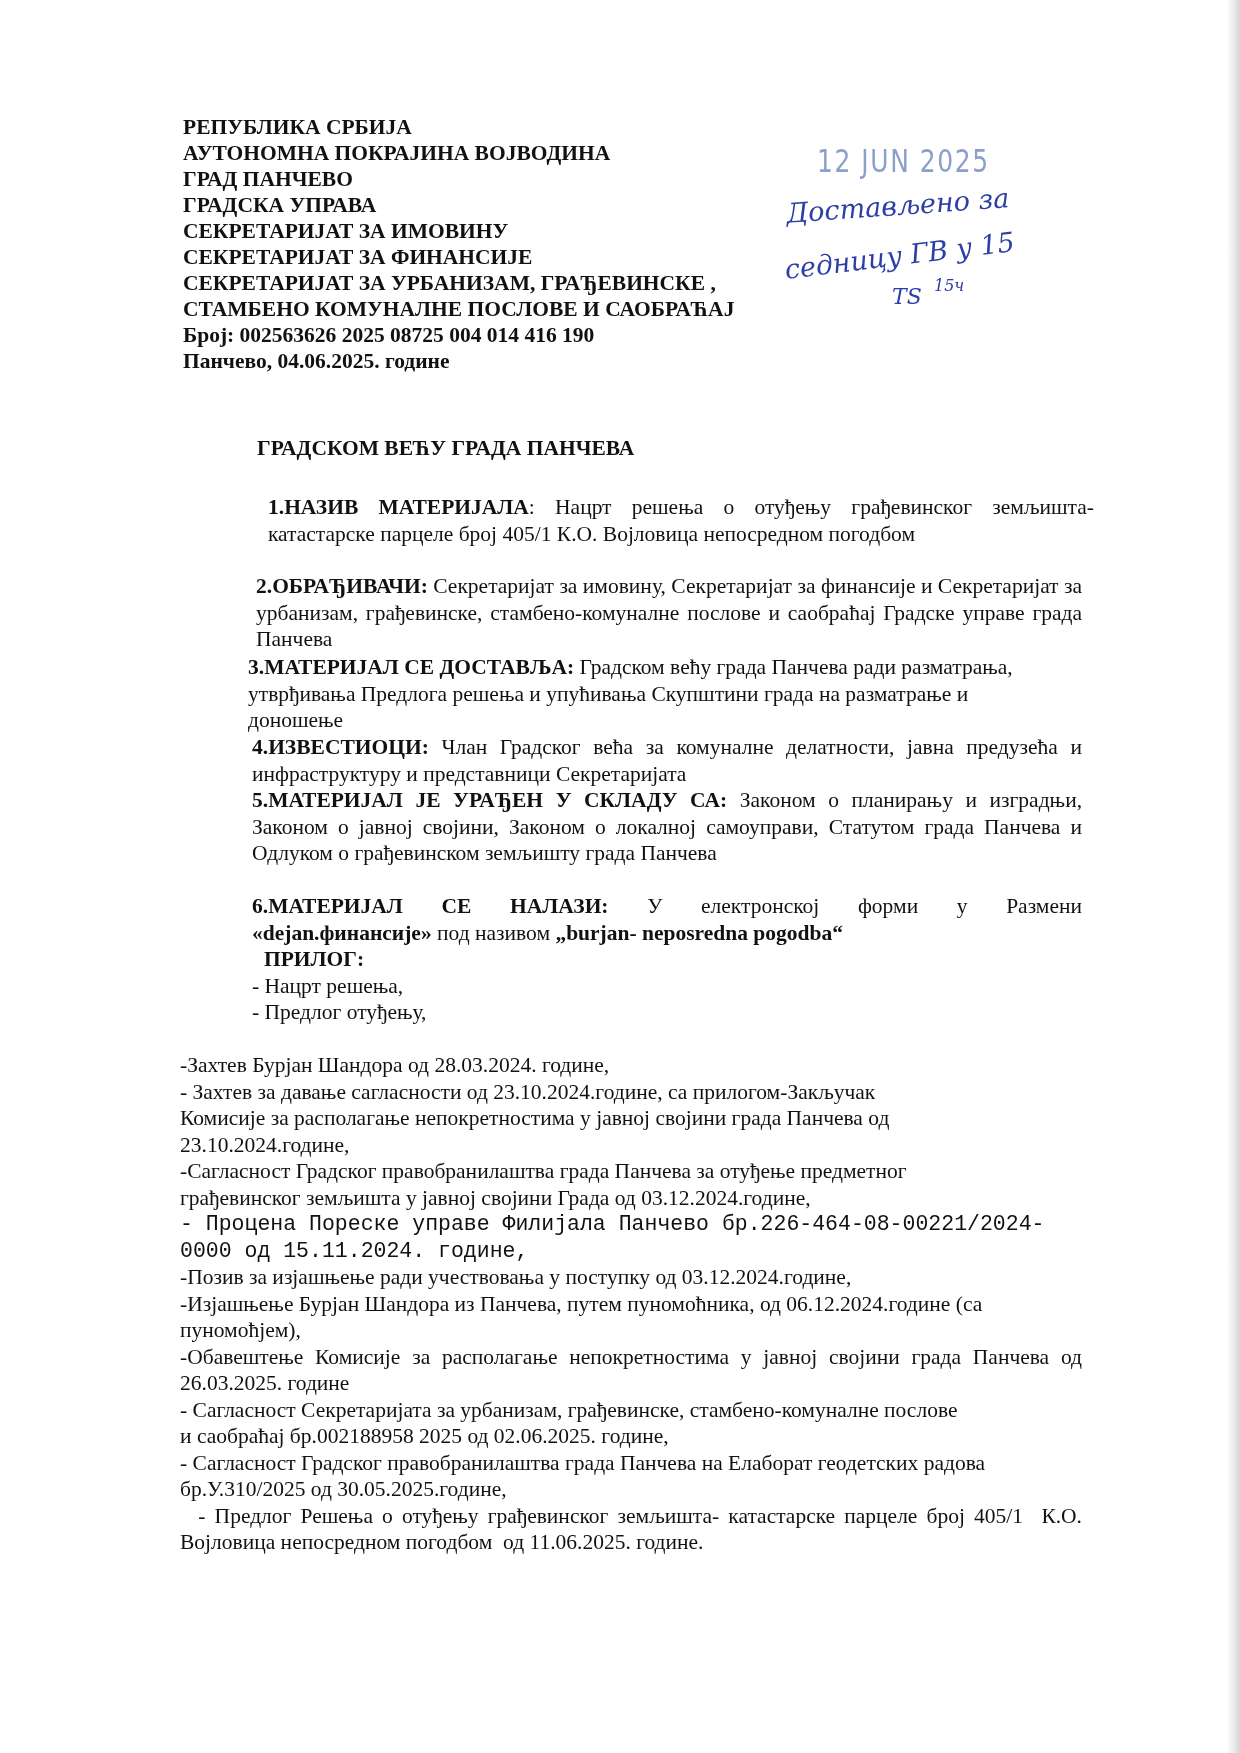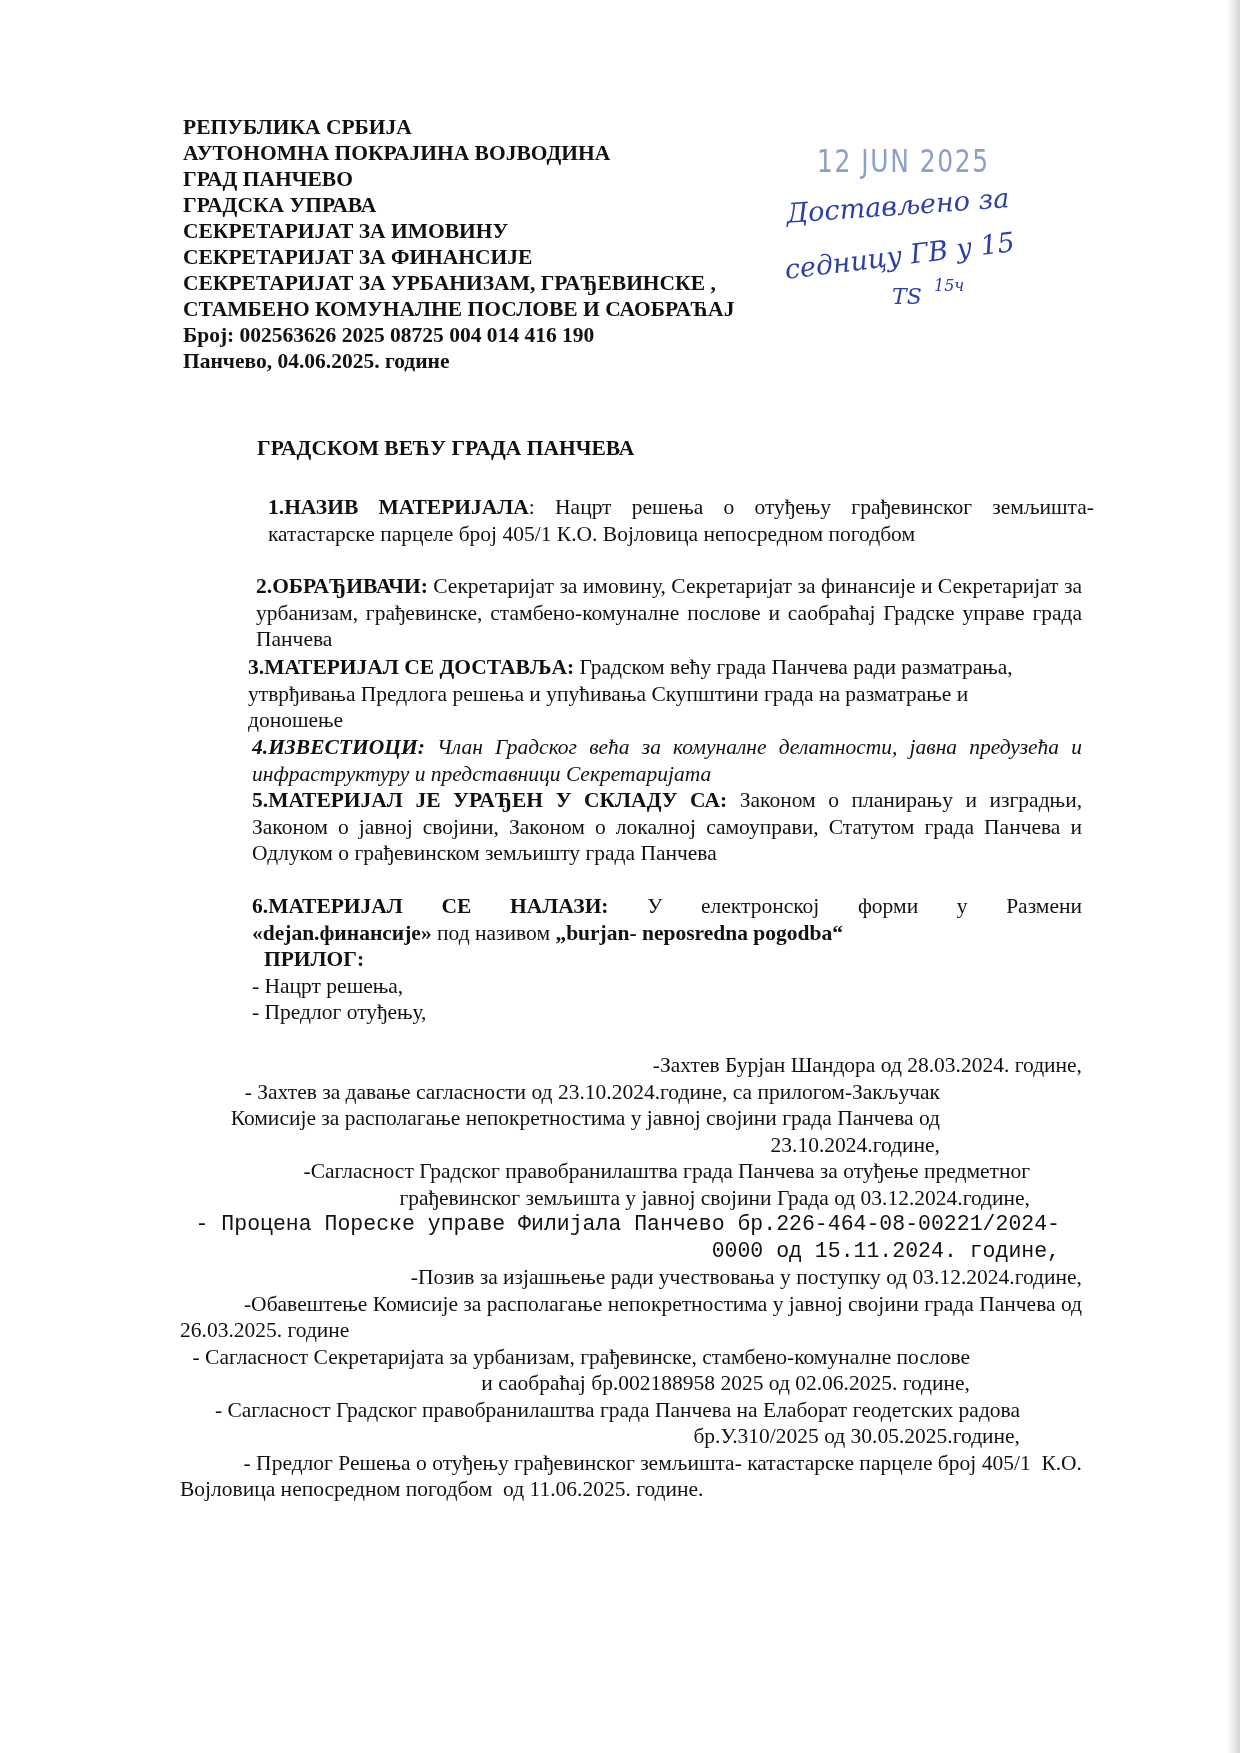--- a/index.html
+++ b/index.html
@@ -15,21 +15,21 @@
     .hand { position: absolute; color: #2b3fa6; font-family: "DejaVu Serif", serif; font-style: italic; }
     .hand1 { left: 786px; top: 190px; font-size: 27px; transform: rotate(-4deg); }
     .hand2 { left: 784px; top: 240px; font-size: 27px; transform: rotate(-7deg); }
     .hand3 { left: 934px; top: 276px; font-size: 16px; }
     .recipient { position: absolute; left: 257px; top: 436px; font-weight: bold; font-size: 21.5px; }
     .body-text { position: absolute; font-size: 21.5px; line-height: 26.5px; }
     .just { text-align: justify; text-align-last: left; }
     .b { font-weight: bold; }
     .item { margin: 0; }
     .att-list { position: absolute; left: 180px; top: 986px; width: 902px; font-size: 21.5px; line-height: 26.5px; }
-    .att-list p { margin: 0; text-align: right; }
+    .att-list p { margin: 0; }
   </style>
 </head>
 <body>
 
 <div class="page">
   <div class="edge"></div>
 
   <div class="hdr">
     <div>РЕПУБЛИКА СРБИЈА</div>
     <div>АУТОНОМНА ПОКРАЈИНА ВОЈВОДИНА</div>
@@ -56,21 +56,21 @@
   </div>
 
   <div class="body-text just" style="left:256px;top:573px;width:826px;">
     <p class="item"><span class="b">2.ОБРАЂИВАЧИ:</span><span> </span><span>Секретаријат за имовину, Секретаријат за финансије и Секретаријат за урбанизам, грађевинске, стамбено-комуналне послове и саобраћај Градске управе града Панчева</span></p>
   </div>
 
   <div class="body-text" style="left:248px;top:654px;width:800px;">
     <p class="item"><span class="b">3.МАТЕРИЈАЛ СЕ ДОСТАВЉА:</span><span> </span><span>Градском већу града Панчева ради разматрања, утврђивања Предлога решења и упућивања Скупштини града на разматрање и доношење</span></p>
   </div>
 
-  <div class="body-text just" style="left:252px;top:734px;width:830px;font-style:italic;">
+  <div class="body-text just" style="left:252px;top:734px;width:830px;">
     <p class="item"><span class="b">4.ИЗВЕСТИОЦИ:</span><span> </span><span>Члан Градског већа за комуналне делатности, јавна предузећа и инфраструктуру и представници Секретаријата</span></p>
   </div>
 
   <div class="body-text just" style="left:252px;top:787px;width:830px;">
     <p class="item"><span class="b">5.МАТЕРИЈАЛ ЈЕ УРАЂЕН У СКЛАДУ СА:</span><span> </span><span>Законом о планирању и изградњи,  Законом о јавној својини, Законом о локалној самоуправи, Статутом града Панчева и Одлуком о грађевинском земљишту града Панчева</span></p>
   </div>
 
   <div class="body-text" style="left:252px;top:893px;width:830px;">
     <p class="item" style="text-align:justify;text-align-last:justify;"><span class="b">6.МАТЕРИЈАЛ СЕ НАЛАЗИ:</span><span> </span><span>У електронској форми у Размени</span></p>
     <p class="item"><span class="b">«dejan.финансије»</span><span> под називом </span><span class="b">„burjan- neposredna pogodba“</span></p>
@@ -78,18 +78,19 @@
     <p class="item">- Нацрт решења,</p>
     <p class="item">- Предлог отуђењу,</p>
   </div>
 
   <div class="att-list" style="top:1052px;">
     <p>-Захтев Бурјан Шандора од 28.03.2024. године,</p>
     <p style="width:760px;">- Захтев за давање сагласности од 23.10.2024.године, са прилогом-Закључак Комисије за располагање непокретностима у јавној својини града Панчева од 23.10.2024.године,</p>
     <p style="width:850px;">-Сагласност Градског правобранилаштва града Панчева за отуђење предметног грађевинског земљишта у јавној својини Града од 03.12.2024.године,</p>
     <p style="width:880px;font-family:Liberation Mono, monospace;">- Процена Пореске управе Филијала Панчево бр.226-464-08-00221/2024-0000 од 15.11.2024. године,</p>
     <p>-Позив за изјашњење ради учествовања у поступку од 03.12.2024.године,</p>
+    <p style="width:902px;">-Изјашњење Бурјан Шандора из Панчева, путем пуномоћника, од 06.12.2024.године (са пуномоћјем),</p>
     <p class="just">-Обавештење Комисије за располагање непокретностима у јавној својини града Панчева од 26.03.2025. године</p>
     <p style="width:790px;">- Сагласност Секретаријата за урбанизам, грађевинске, стамбено-комуналне послове и саобраћај бр.002188958 2025 од 02.06.2025. године,</p>
     <p style="width:840px;">- Сагласност Градског правобранилаштва града Панчева на Елаборат геодетских радова бр.У.310/2025 од 30.05.2025.године,</p>
     <p class="just" style="white-space:pre-wrap;">  - Предлог Решења о отуђењу грађевинског земљишта- катастарске парцеле број 405/1  К.О. Војловица непосредном погодбом  од 11.06.2025. године.</p>
   </div>
 </div>
 
 </body></html>

